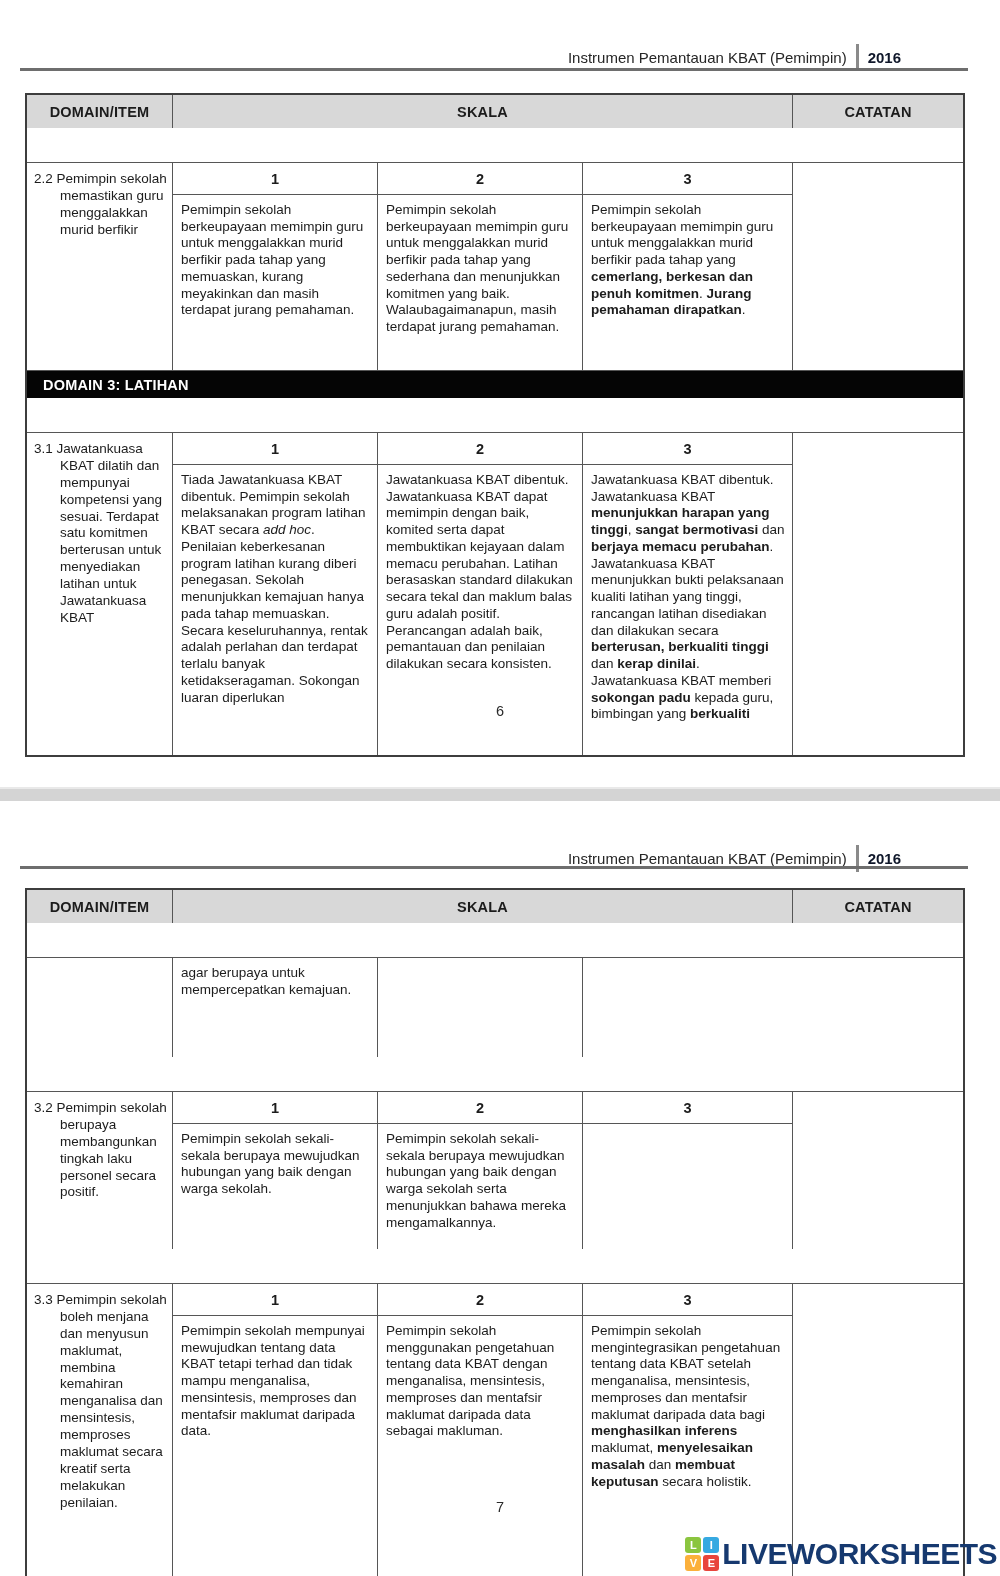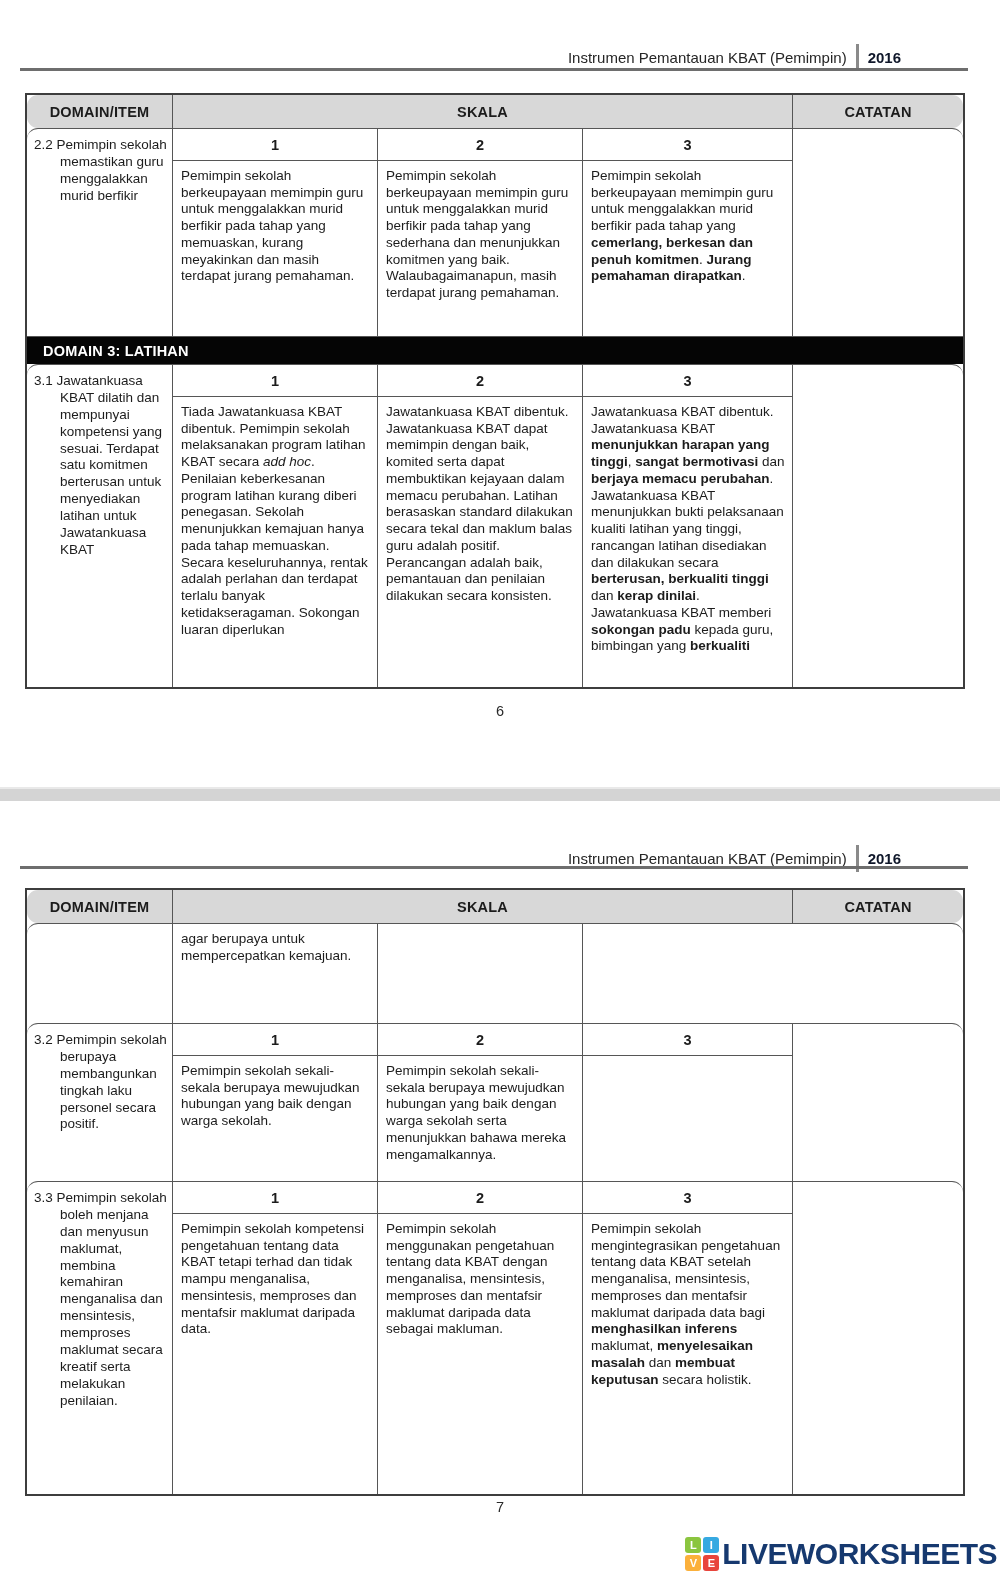--- a/index.html
+++ b/index.html
@@ -19,27 +19,27 @@
   .doc-year { font-size:15px; font-weight:700; color:#0f172a; }
 
   .header-rule { position:absolute; left:20px; width:948px; height:3px; background:#6e6e6e; }
   .page-6 .header-rule { top:68px; }
   .page-7 .header-rule { top:65px; }
 
   .kbat-table { position:absolute; left:25px; width:940px; border:2px solid #3d3d3d; background:#fff; }
   .page-6 .kbat-table { top:93px; }
   .page-7 .kbat-table { top:87px; }
 
-  .t-row { display:grid; border-top:1px solid #565656;border-radius:11px; }
+  .t-row { display:grid; border-top:1px solid #565656; }
   .t-row:first-child { border-top:none; }
   .hdr-row { grid-template-columns:145px 620px 1fr; background:#d8d8d8; height:33px; }
   .hdr-cell { display:flex; align-items:center; justify-content:center; font-weight:700; font-size:14.5px; border-left:1px solid #565656; letter-spacing:0.2px; }
   .hdr-cell:first-child { border-left:none; }
 
-  .body-row { grid-template-columns:145px 205px 205px 210px 1fr; }
+  .body-row { grid-template-columns:145px 205px 205px 210px 1fr;margin-top:34px; }
   .item-cell { padding:8px 4px 4px 7px; font-size:13.5px; line-height:1.25; }
   .item-text { padding-left:26px; text-indent:-26px; }
   .scale-cell { border-left:1px solid #565656; display:flex; flex-direction:column; overflow:hidden; }
   .num-strip { height:32px; flex:0 0 32px; display:flex; align-items:center; justify-content:center; font-weight:700; font-size:14.5px; border-bottom:1px solid #565656; }
   .scale-body { padding:7px 7px 0 8px; font-size:13.5px; line-height:1.24; overflow:hidden; }
   .catatan-cell { border-left:1px solid #565656; }
   .b { font-weight:700; }
   .i { font-style:italic; }
 
   .banner-row { background:#050505; color:#ffffff; height:28px; display:flex; align-items:center; padding-left:16px; font-weight:700; font-size:14.5px; border-top:1px solid #565656; letter-spacing:0.2px; }
@@ -170,21 +170,21 @@
         </div>
         <div class="catatan-cell"></div>
       </div>
 
       <div class="t-row body-row row-3-3">
         <div class="item-cell">
           <div class="item-text">3.3 Pemimpin sekolah boleh menjana dan menyusun maklumat, membina kemahiran menganalisa dan mensintesis, memproses maklumat secara kreatif serta melakukan penilaian.</div>
         </div>
         <div class="scale-cell">
           <div class="num-strip">1</div>
-          <div class="scale-body"><span>Pemimpin sekolah kompetensi pengetahuan tentang data KBAT tetapi terhad dan tidak mampu menganalisa, mensintesis, memproses dan mentafsir maklumat daripada data.</span></div>
+          <div class="scale-body"><span>Pemimpin sekolah mempunyai mewujudkan tentang data KBAT tetapi terhad dan tidak mampu menganalisa, mensintesis, memproses dan mentafsir maklumat daripada data.</span></div>
         </div>
         <div class="scale-cell">
           <div class="num-strip">2</div>
           <div class="scale-body"><span>Pemimpin sekolah menggunakan pengetahuan tentang data KBAT dengan menganalisa, mensintesis, memproses dan mentafsir maklumat daripada data sebagai makluman.</span></div>
         </div>
         <div class="scale-cell">
           <div class="num-strip">3</div>
           <div class="scale-body"><span>Pemimpin sekolah mengintegrasikan pengetahuan tentang data KBAT setelah menganalisa, mensintesis, memproses dan mentafsir maklumat daripada data bagi </span><span class="b">menghasilkan inferens</span><span> maklumat, </span><span class="b">menyelesaikan masalah</span><span> dan </span><span class="b">membuat keputusan</span><span> secara holistik.</span></div>
         </div>
         <div class="catatan-cell"></div>

